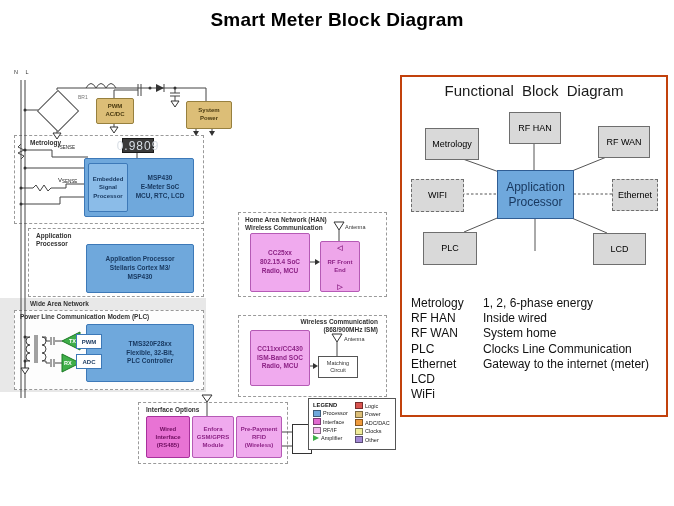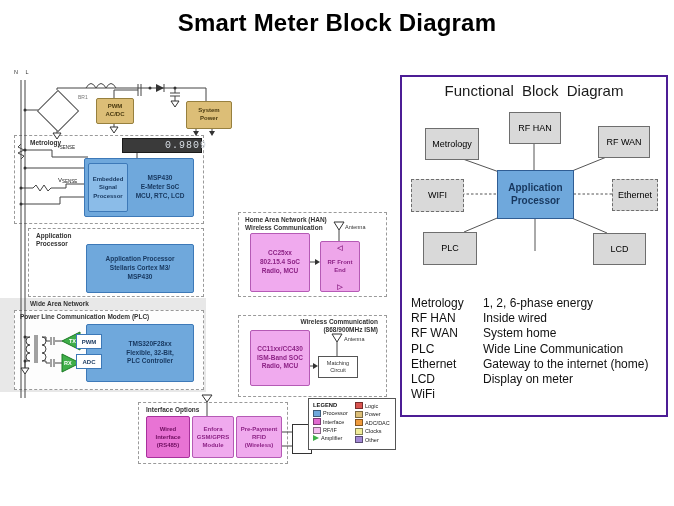--- a/index.html
+++ b/index.html
@@ -1,44 +1,44 @@
 <!DOCTYPE html>
 <html><head>
 <meta charset="utf-8">
 <style>
   html,body{margin:0;padding:0;background:#fff;}
   #canvas{position:relative;width:674px;height:506px;background:#fff;
           font-family:"Liberation Sans",sans-serif;overflow:hidden;}
   .abs{position:absolute;}
   .pre{white-space:pre-line;}
   .ctr{display:flex;align-items:center;justify-content:center;text-align:center;}
-  .title{width:100%;text-align:center;font-size:24px;font-weight:bold;color:#000;letter-spacing:.2px;}
+  .title{width:100%;text-align:center;font-size:19px;font-weight:bold;color:#000;letter-spacing:.2px;}
   .sec{position:absolute;border:1px dashed #9a9a9a;}
   .seclabel{position:absolute;font-size:6.5px;font-weight:bold;color:#333;line-height:1.25;}
   .bluebox{background:#6fa8dc;border:1px solid #3d79b8;border-radius:2px;color:#17375e;
            font-size:6.5px;font-weight:bold;line-height:1.35;}
   .tanbox{background:#dcbe77;border:1px solid #97803e;border-radius:2px;color:#4a3a10;
           font-size:6px;font-weight:bold;line-height:1.3;}
   .pinkbox{background:#f0aaee;border:1px solid #b55ab5;border-radius:2px;color:#8d2386;
            font-size:6.5px;font-weight:bold;line-height:1.35;}
   .pinkdark{background:#e873d4;border:1px solid #a8309c;color:#6d0d5e;}
   .whitebox{background:#fff;border:1px solid #555;color:#333;font-size:5.5px;line-height:1.2;}
   .chipbox{position:absolute;background:#fff;border:1px solid #3d79b8;color:#17375e;
            font-size:6px;font-weight:bold;}
   .lcdbox{background:#3a3a3a;border:1px solid #1a1a1a;color:#d8dee5;
-          font-family:Liberation Mono, monospace;font-size:10px;letter-spacing:1px;padding-left:48px;}
+          font-family:Liberation Sans, sans-serif;font-size:12px;letter-spacing:1px;}
   .amp-label{position:absolute;color:#fff;font-size:5.5px;font-weight:bold;}
   .senselbl{position:absolute;font-size:6px;color:#222;}
   .senselbl .sub{font-size:4.5px;vertical-align:-1px;}
-  .panel{position:absolute;left:400px;top:75px;width:264px;height:338px;border:2px solid #4c1d95;background:#fff;}
+  .panel{position:absolute;left:400px;top:75px;width:264px;height:338px;border:2px solid #c2410c;background:#fff;}
   .ptitle{position:absolute;top:5px;left:0;width:100%;text-align:center;font-size:15px;color:#1a1a1a;word-spacing:4px;}
   .graybox{position:absolute;background:#d9d9d9;border:1px solid #6e6e6e;color:#000;font-size:9px;line-height:1.15;}
   .graydash{border-style:dashed;}
   .appbox{position:absolute;background:#6fa8dc;border:1px solid #2f5d94;color:#17375e;
-          font-size:10px;font-weight:bold;line-height:1.25;}
+          font-size:12px;font-weight:normal;line-height:1.25;}
   .defs{position:absolute;left:9px;top:219px;width:248px;display:flex;flex-direction:column;}
   .defrow{display:flex;font-size:12px;color:#111;line-height:15.2px;}
   .defterm{width:72px;flex:none;}
   .legendbox{position:absolute;left:308px;top:398px;width:86px;height:50px;background:#fff;border:1px solid #555;}
   .lgcol{position:absolute;top:3px;display:flex;flex-direction:column;gap:1.6px;}
   .lgitem{display:flex;align-items:center;gap:2px;font-size:5.5px;color:#222;}
   .lgtitle{font-size:5.8px;font-weight:bold;color:#111;}
   .chip{width:6px;height:5px;border:.5px solid rgba(0,0,0,.45);flex:none;}
   .chip-tri{width:0;height:0;border-top:3px solid transparent;border-bottom:3px solid transparent;
             border-left:6px solid #3fae49;background:none!important;flex:none;}
@@ -280,29 +280,28 @@
       <div class="defrow">
           <span class="defterm">RF HAN</span>
           <span>Inside wired</span>
         </div>
       <div class="defrow">
           <span class="defterm">RF WAN</span>
           <span>System home</span>
         </div>
       <div class="defrow">
           <span class="defterm">PLC</span>
-          <span>Wide Line Communication</span>
+          <span>Clocks Line Communication</span>
         </div>
       <div class="defrow">
           <span class="defterm">Ethernet</span>
-          <span>Gateway to the internet (home)</span>
+          <span>Gateway to the internet (meter)</span>
         </div>
       <div class="defrow">
           <span class="defterm">LCD</span>
-          <span>Display on meter</span>
         </div>
       <div class="defrow">
           <span class="defterm">WiFi</span>
         </div>
     </div>
   </div>
 
 </div>
 
 </body></html>

